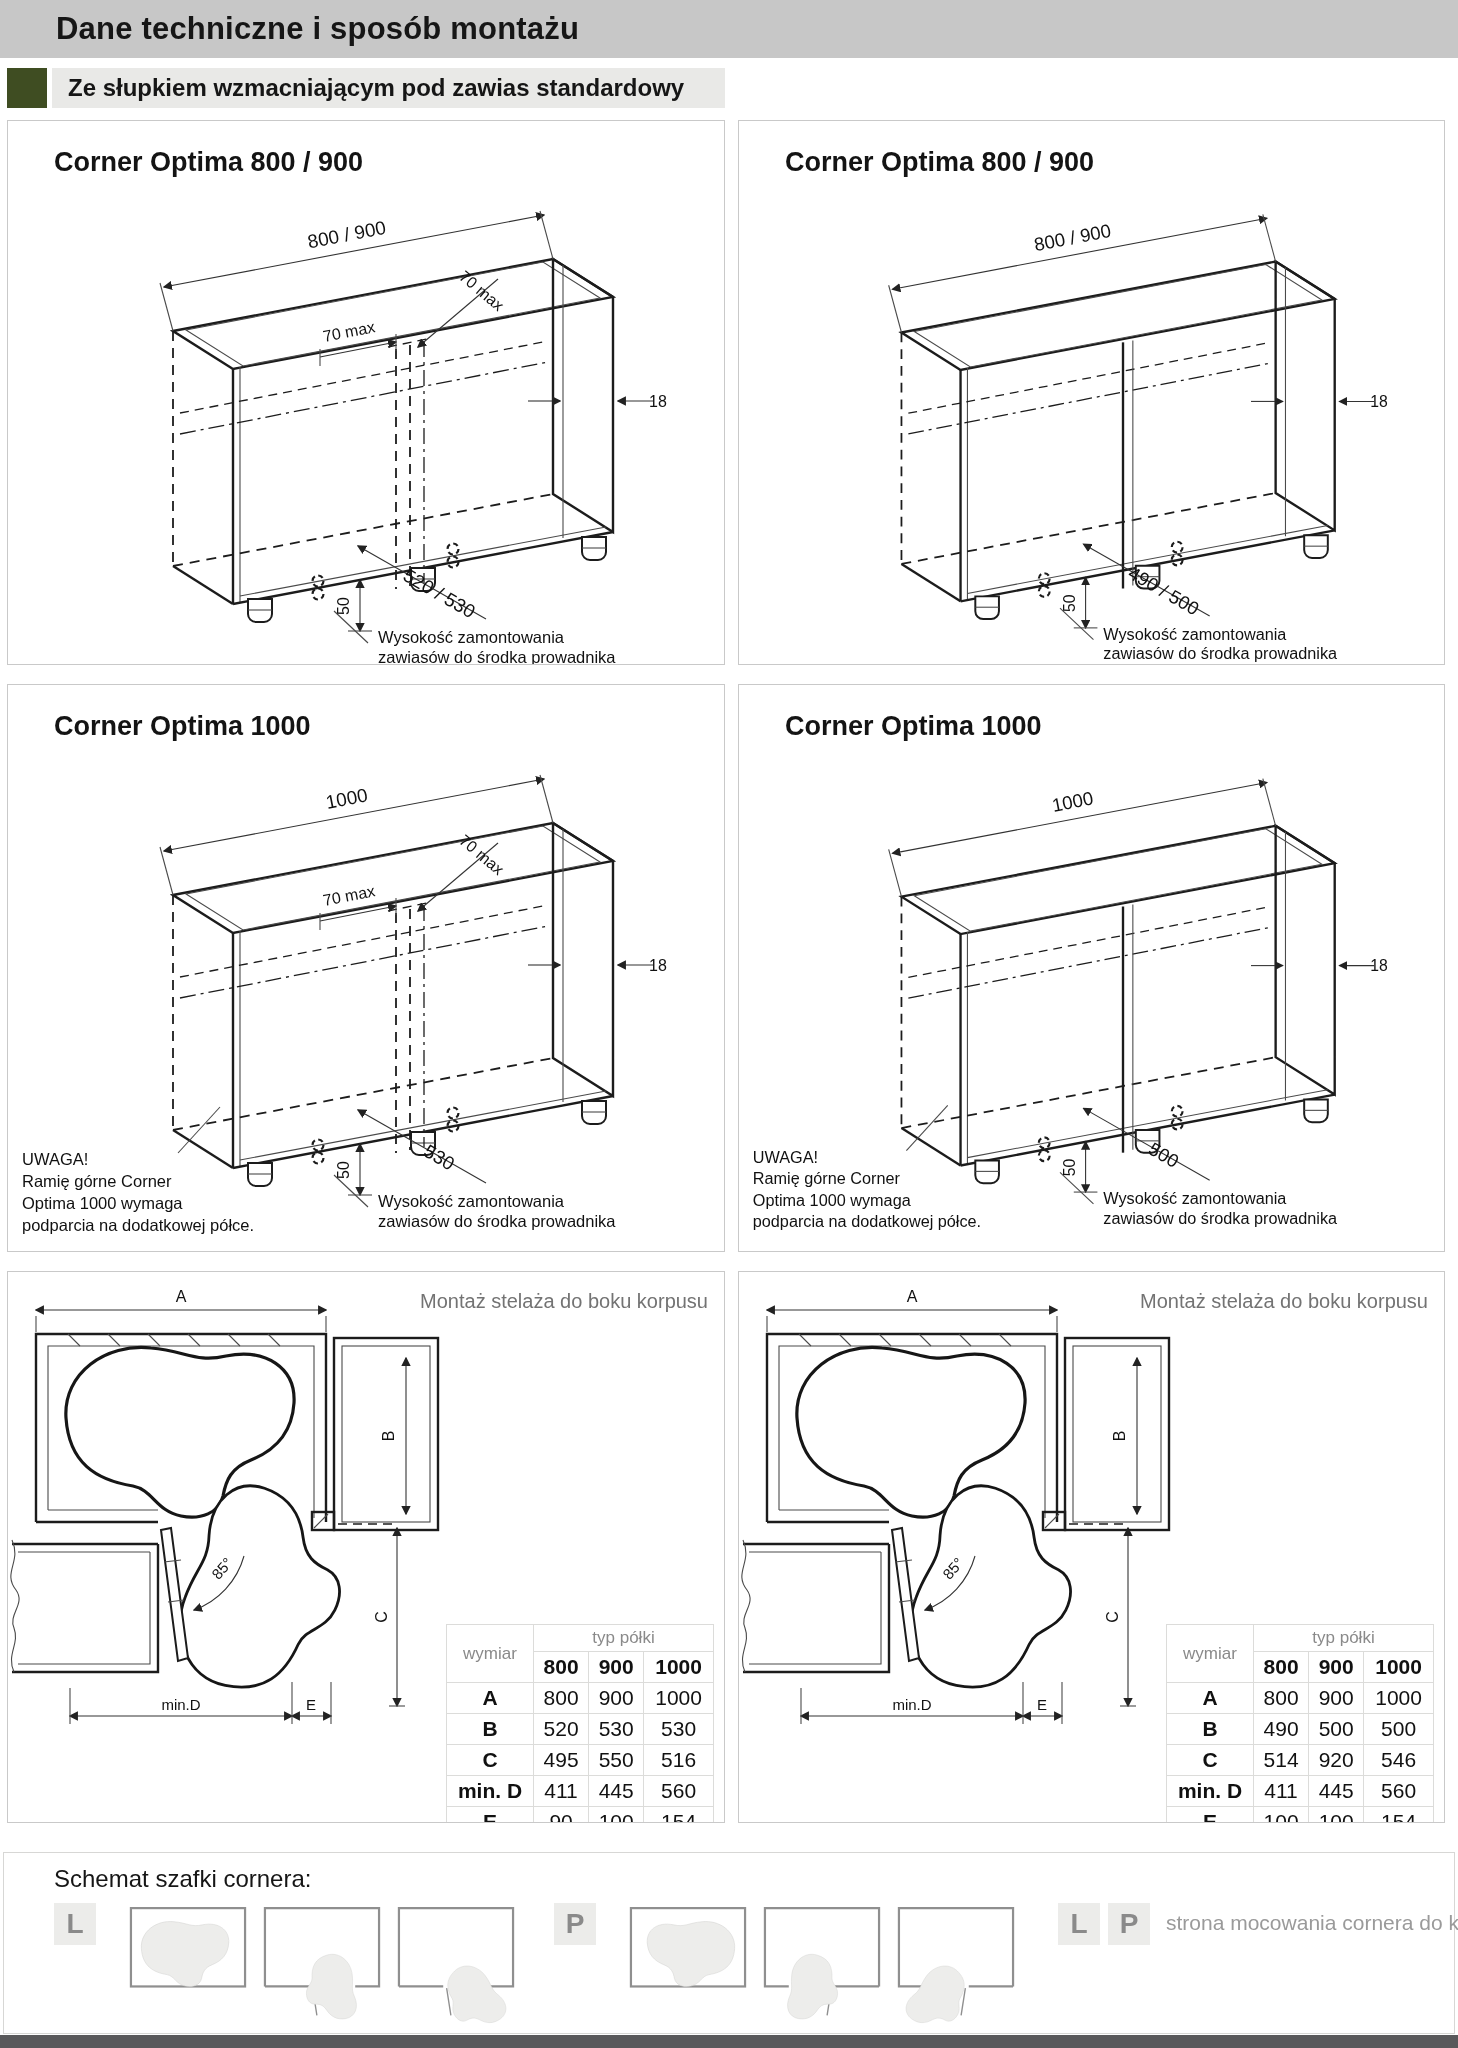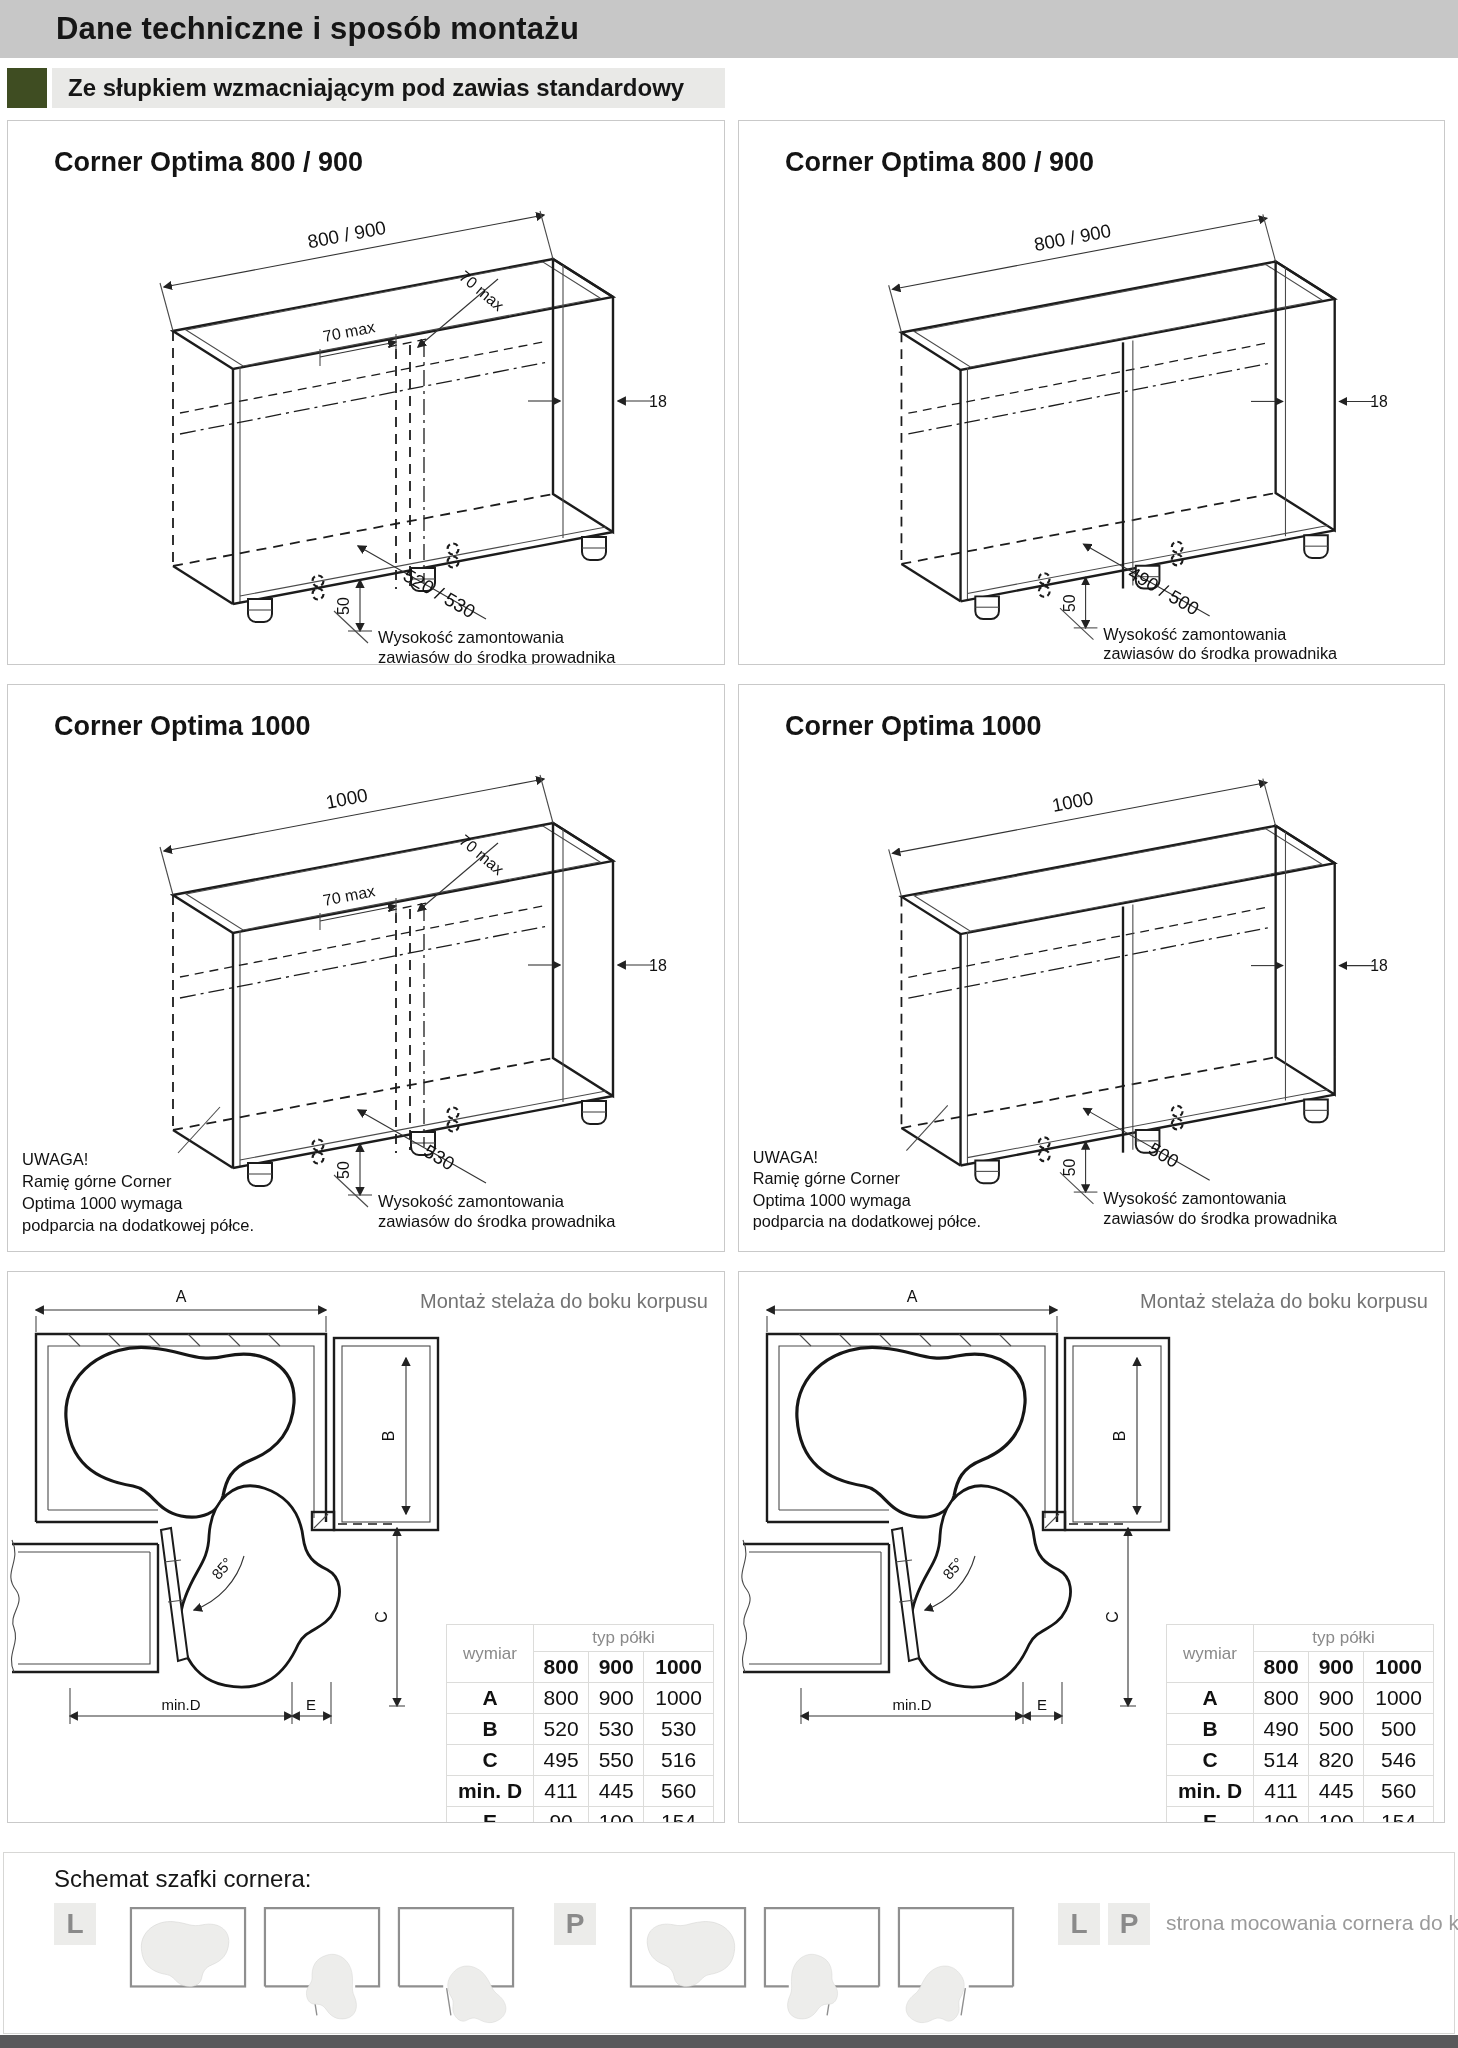--- a/index.html
+++ b/index.html
@@ -359,21 +359,21 @@
             </tr>
             <tr>
               <th>B</th>
               <td>490</td>
               <td>500</td>
               <td>500</td>
             </tr>
             <tr>
               <th>C</th>
               <td>514</td>
-              <td>820</td>
+              <td>920</td>
               <td>546</td>
             </tr>
             <tr>
               <th>min. D</th>
               <td>411</td>
               <td>445</td>
               <td>560</td>
             </tr>
             <tr>
               <th>E</th>

